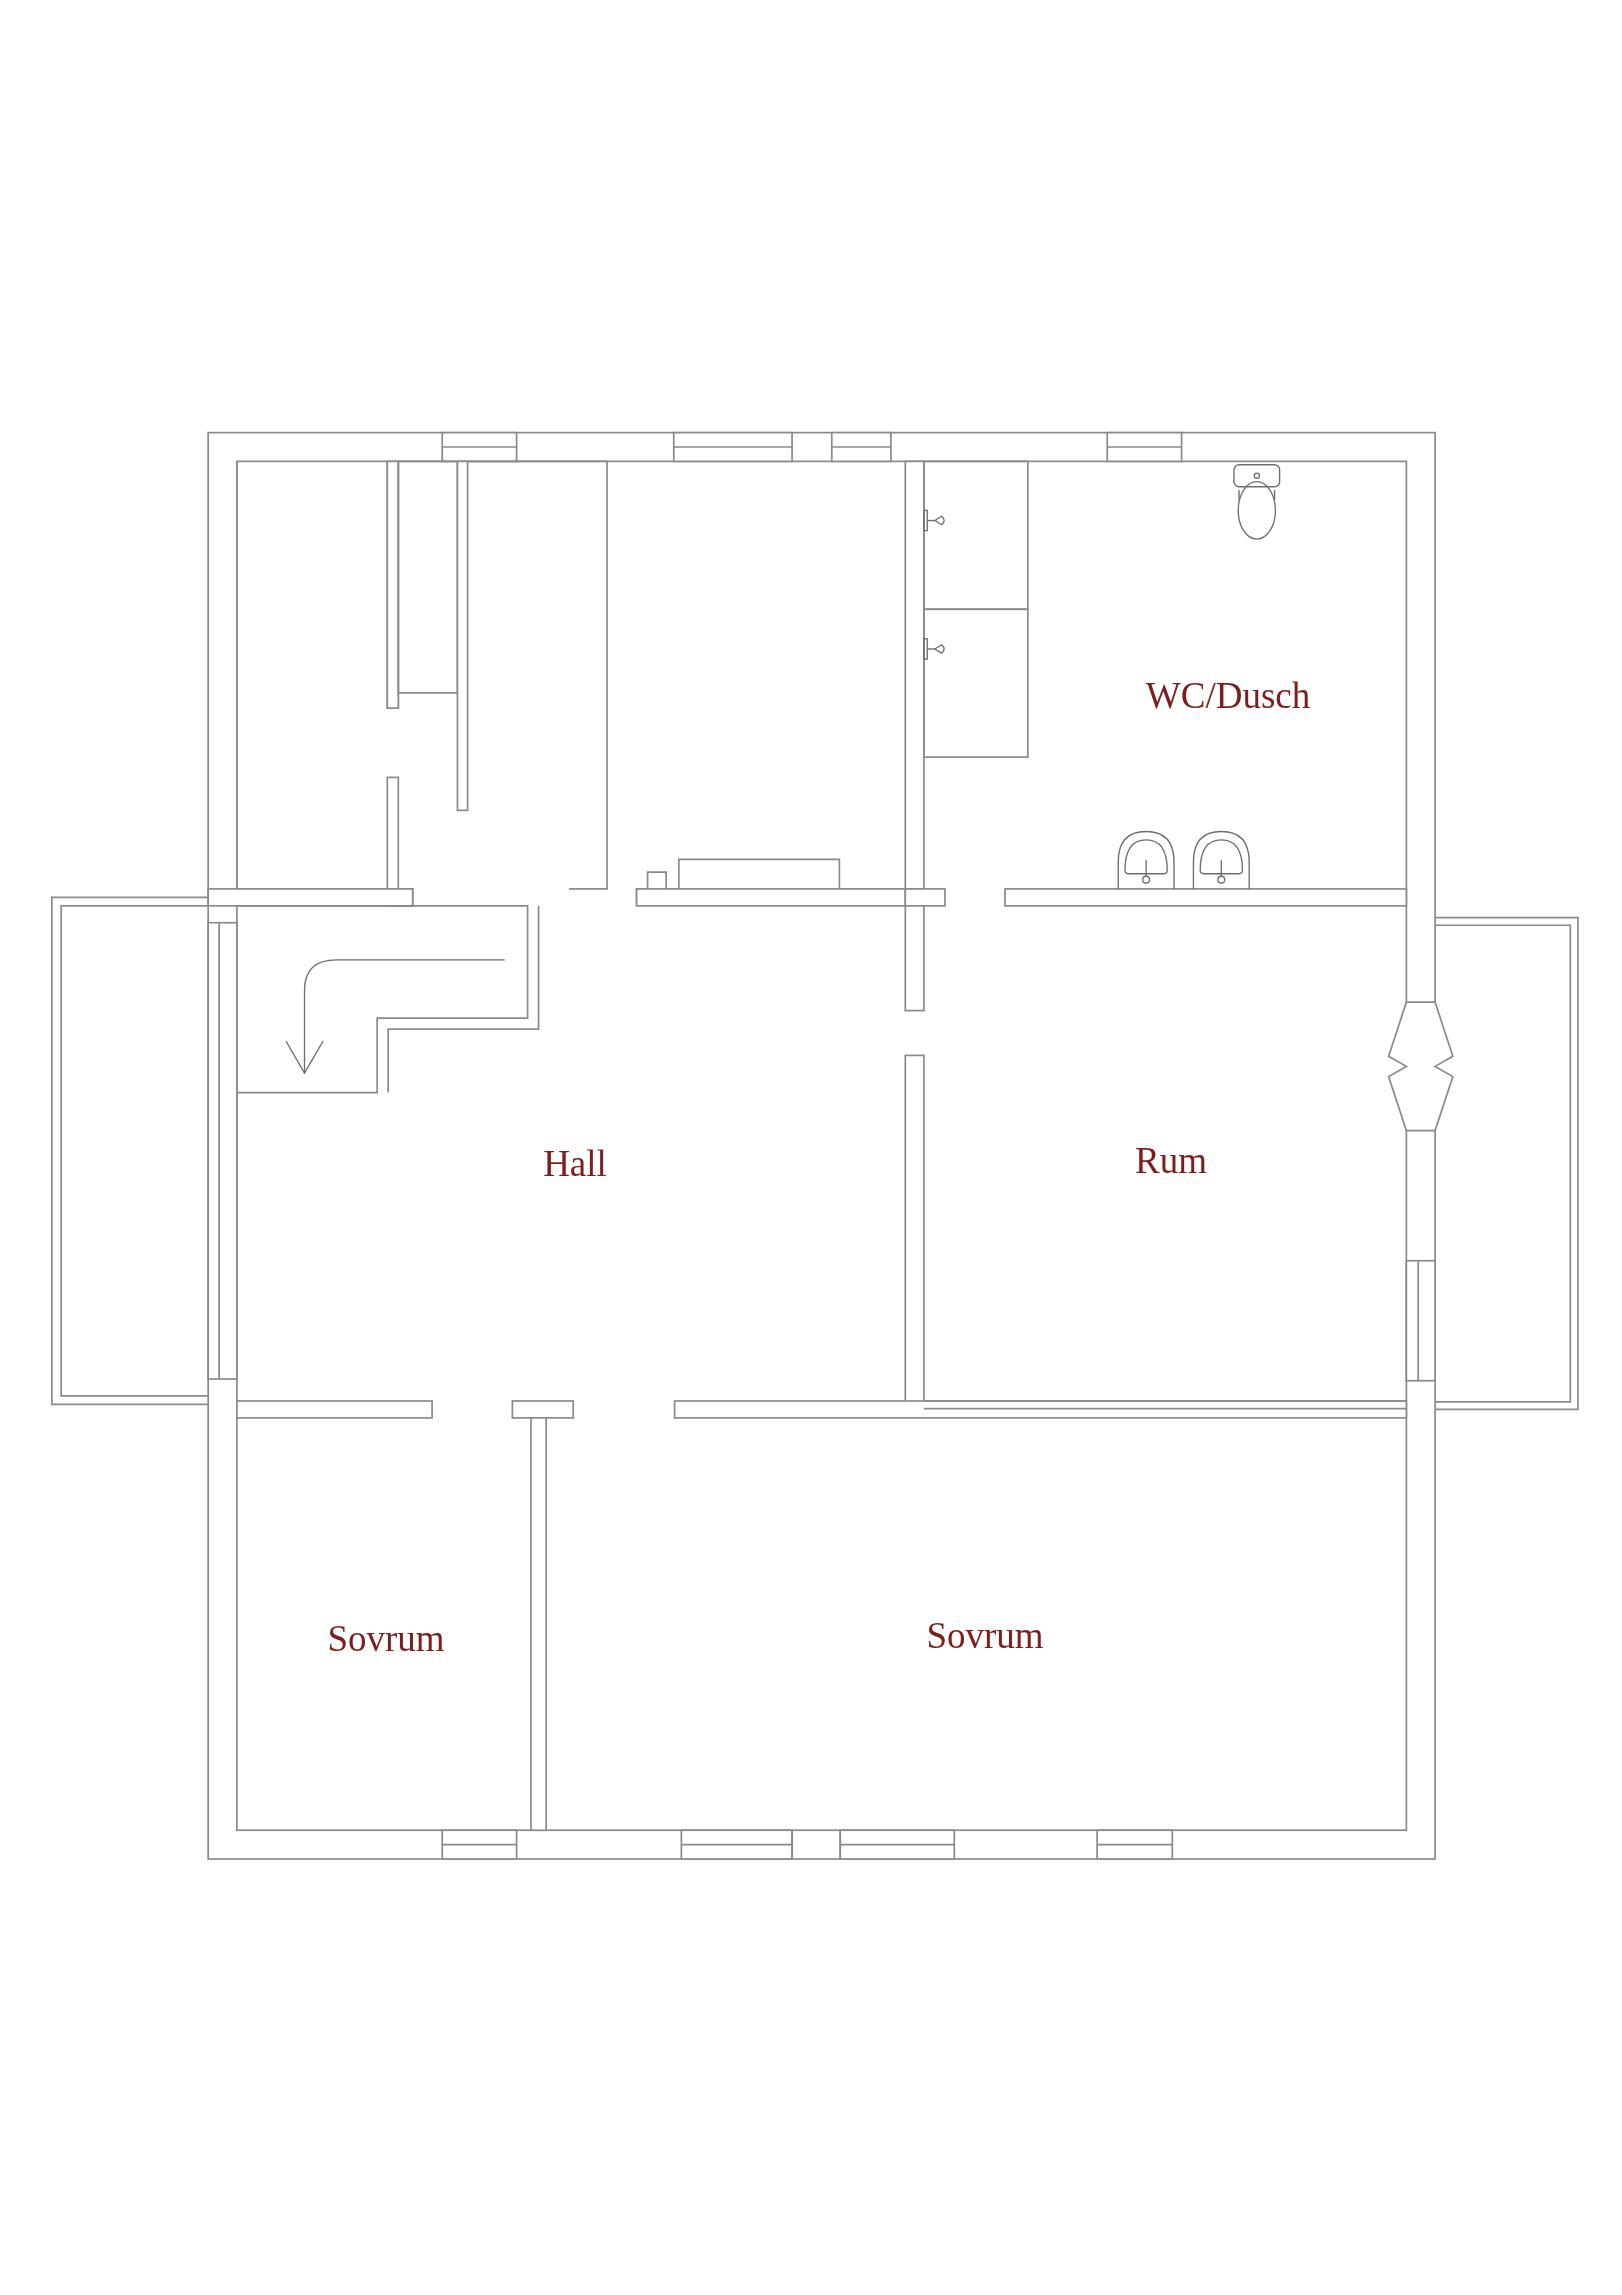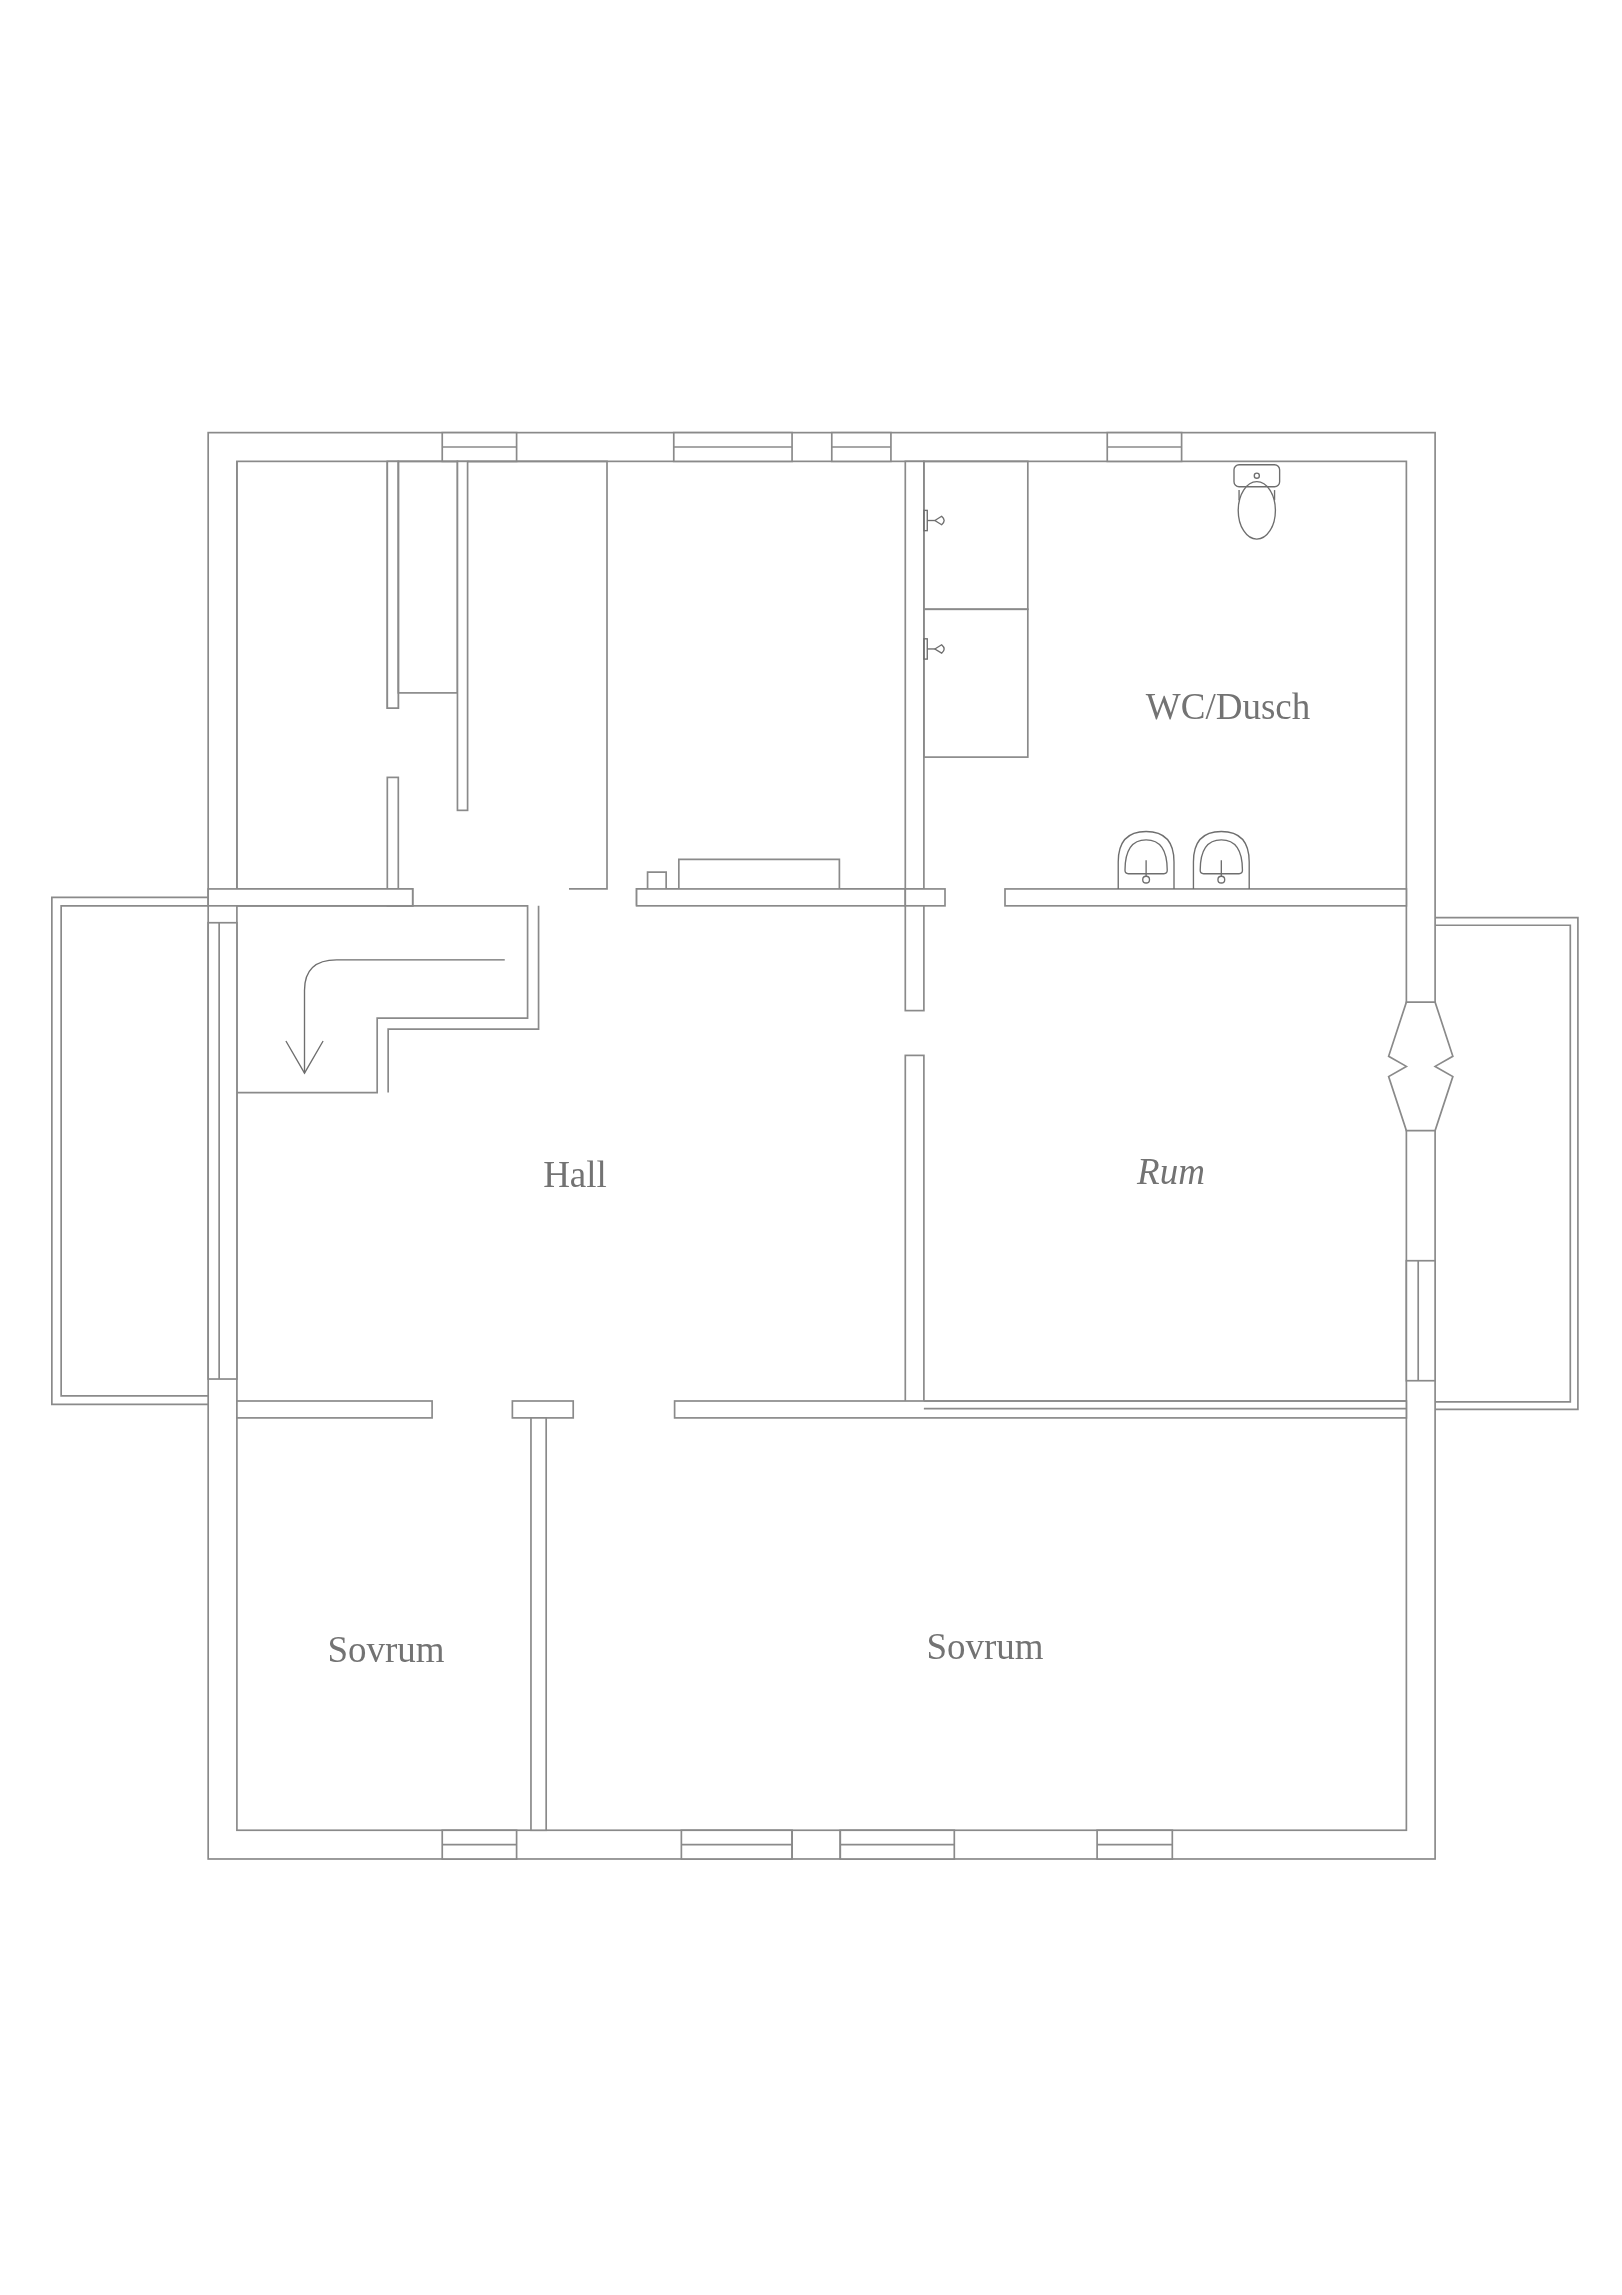--- a/index.html
+++ b/index.html
@@ -5,24 +5,23 @@
   html, body { margin: 0; padding: 0; background: #ffffff; }
   body { width: 1623px; height: 2295px; position: relative; overflow: hidden; }
   #plan { position: absolute; left: 0; top: 0; width: 1623px; height: 2295px; }
   .w { fill: #ffffff; stroke: #8a8a8a; stroke-width: 2; }
   .l { fill: none; stroke: #8a8a8a; stroke-width: 2; }
   .f { fill: none; stroke: #6e6e6e; stroke-width: 1.6; }
   .room-label {
     position: absolute;
     font-family: "Liberation Serif", "DejaVu Serif", serif;
     font-size: 37px;
-    color: #737373;
+    color: #7f1d1d;
     white-space: nowrap;
     transform: translate(-50%, -50%);
-    margin-top: 11px;
   }
 </style>
 </head>
 <body>
 
 <svg id="plan" viewBox="0 0 1920 2716" xmlns="http://www.w3.org/2000/svg">
 
   <g>
     <rect class="l" x="246" y="512" width="1452" height="1688"></rect>
     <rect class="l" x="280" y="546" width="1384" height="1620"></rect>
@@ -159,16 +158,16 @@
   </g>
   <g>
     <rect class="f" x="1093" y="756" width="4" height="24"></rect>
     <line class="f" x1="1097" y1="768" x2="1106" y2="768"></line>
     <path class="f" d="M1106,768 L1114,763 Q1120,768 1114,773 Z"></path>
   </g>
 </svg>
 
 <div class="room-label" style="left:1228px; top:695px;">WC/Dusch</div>
 <div class="room-label" style="left:575px; top:1163px;text-align:right;">Hall</div>
-<div class="room-label" style="left:1171px; top:1160px;font-style:italic;">Rum</div>
+<div class="room-label" style="left:1171px; top:1160px;">Rum</div>
 <div class="room-label" style="left:386px; top:1638px;">Sovrum</div>
 <div class="room-label" style="left:985px; top:1635px;">Sovrum</div>
 
 
 </body></html>

